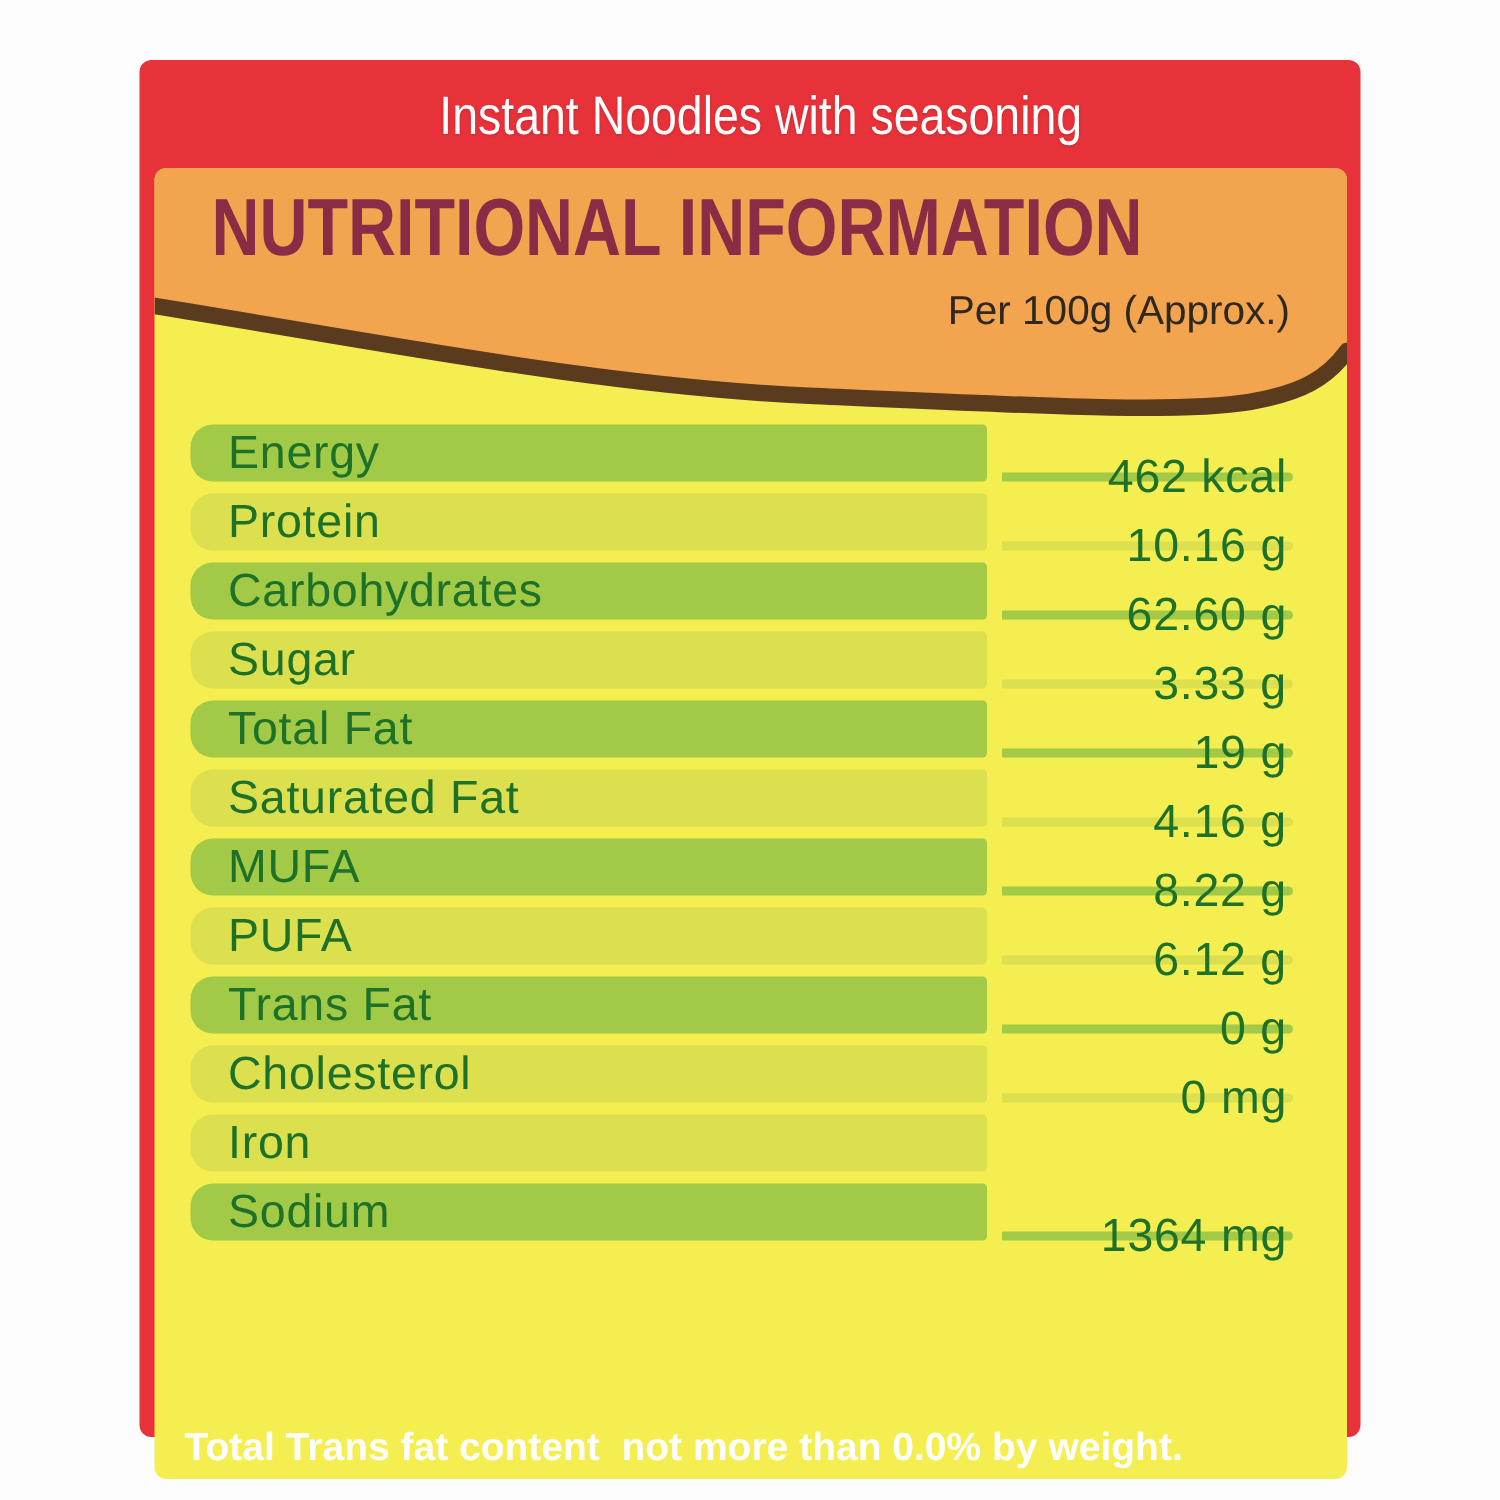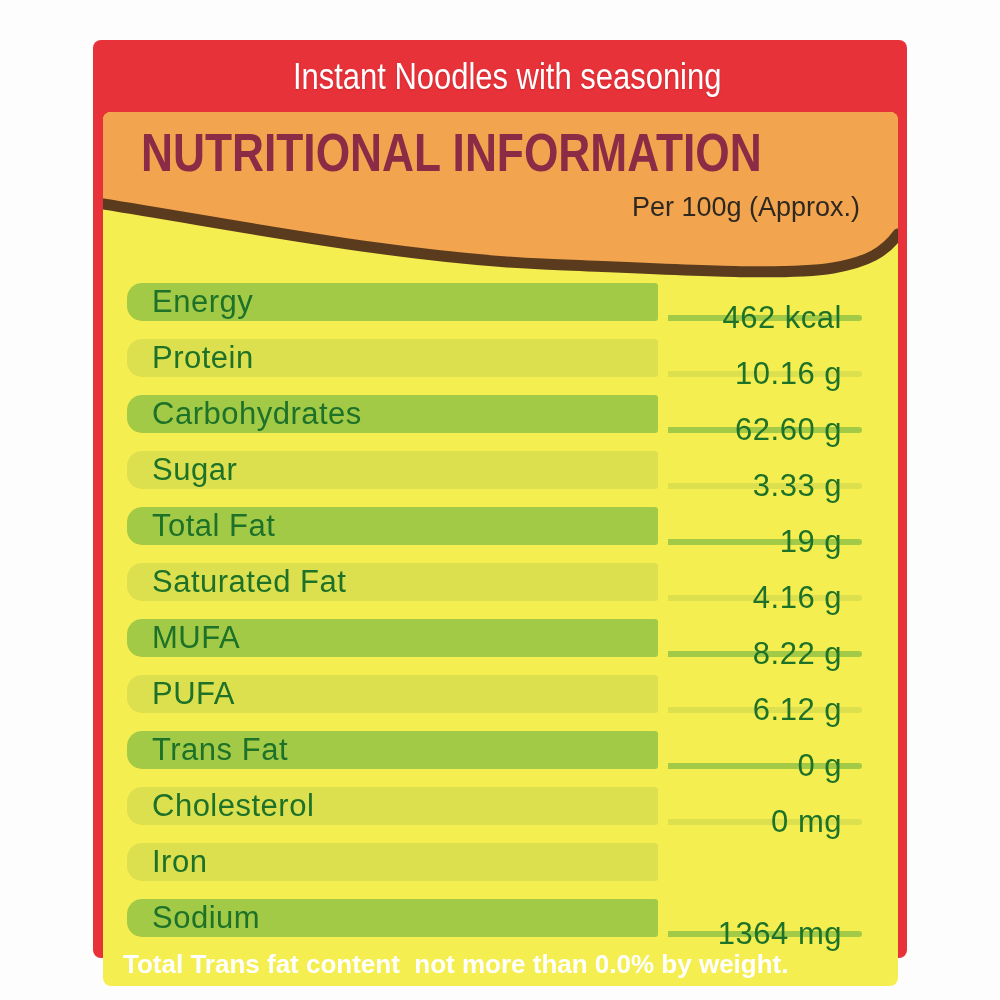--- a/index.html
+++ b/index.html
@@ -42,33 +42,33 @@
     color:var(--maroon); font-size:54px; font-weight:bold; white-space:nowrap;
     transform:scaleX(.82); transform-origin:left center; letter-spacing:0px;
     display:flex; align-items:center;
   }
   .serving{
     position:absolute; right:38px; top:80px;
     color:var(--servingtext); font-size:27px; font-weight:normal; white-space:nowrap;
   }
   .rows{
     position:absolute; left:24px; top:171px; width:735px;
-    display:flex; flex-direction:column; gap:18px;
+    display:flex; flex-direction:column; gap:8px;
   }
   .row{ display:flex; gap:10px; height:38px; }
   .row .cell{
     display:flex; align-items:center;
     font-size:31px; letter-spacing:.5px; color:var(--rowtext);
   }
   .row .name{
     width:531px; padding-left:25px;
     border-radius:15px 3px 3px 15px;
   }
   .row .value{
-    flex:1; justify-content:flex-end; padding-right:20px;
+    flex:1; justify-content:flex-end; padding-right:4px;
     border-radius:3px 15px 15px 3px;
     margin-top:32px;
   }
   .row.dark .cell{ background:var(--rowdark); }
   .row.light .cell{ background:var(--rowlight); }
   .footnotes{
     position:absolute; left:30px; top:846px; right:20px;
     color:var(--white); font-size:26px; font-weight:bold; line-height:31.5px;
     white-space:pre;
   }

